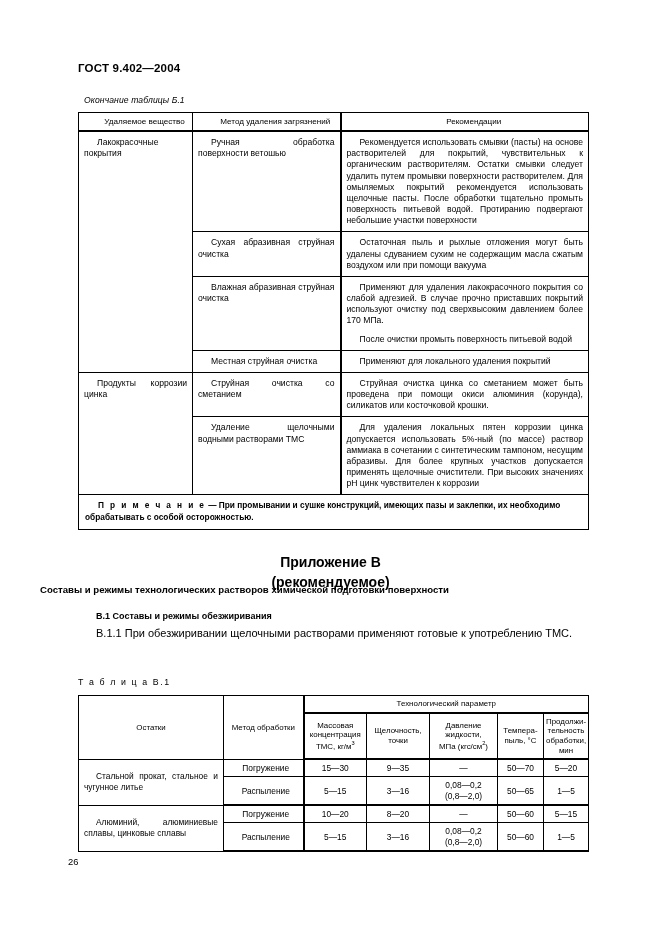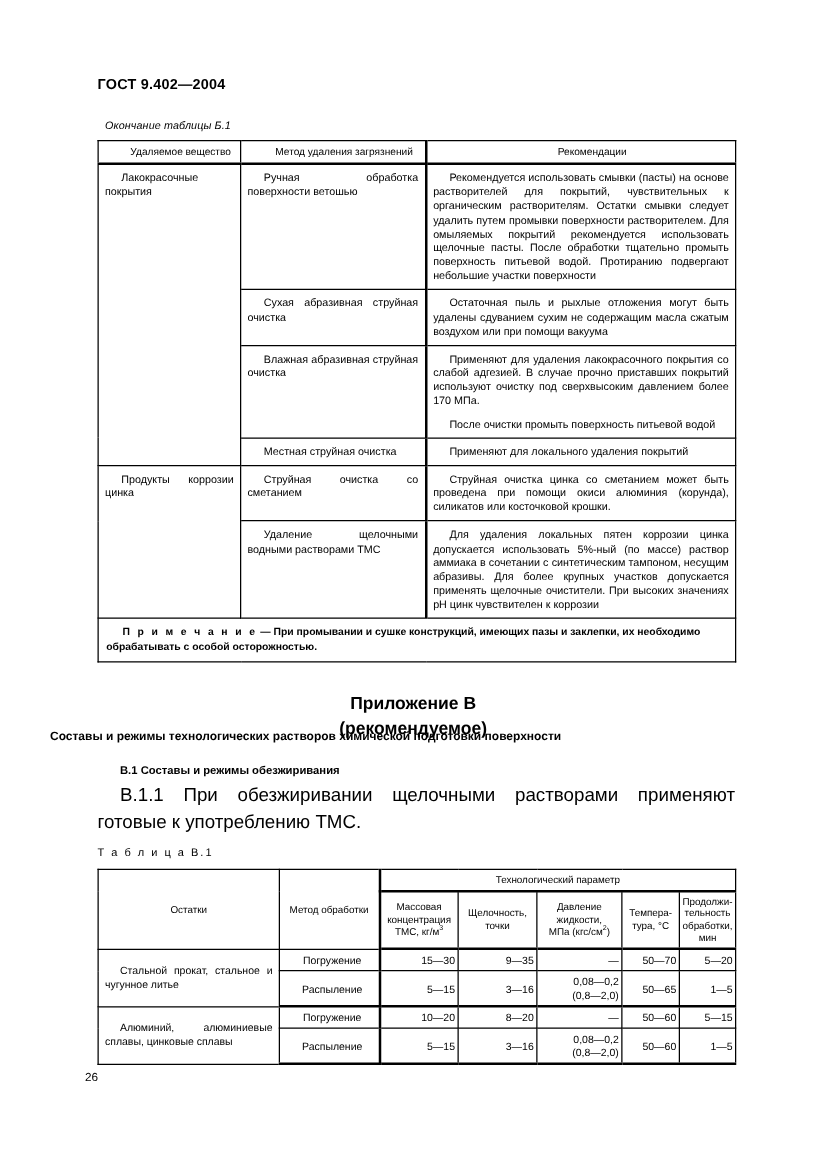--- a/index.html
+++ b/index.html
@@ -117,21 +117,21 @@
     position: absolute;
     left: 96px;
     top: 611px;
     font-size: 9px;
     font-weight: bold;
   }
   .para {
     position: absolute;
     left: 78px;
     width: 510px;
-    font-size: 15px;
+    font-size: 11px;
     line-height: 1.40;
     text-align: justify;
   }
   .para .ind { display: inline-block; width: 18px; }
   .p1 { top: 626px; }
   .p2 { top: 641px; }
 
   .table-caption {
     position: absolute;
     left: 78px;
@@ -163,21 +163,21 @@
   table.tbl2 .bthick { border-bottom-width: 2.1px; margin-left: 21px; }
   table.tbl2 .rthick { border-right-width: 2.1px; }
   table.tbl2 td.matcell {
     text-align: justify;
     font-size: 8.4px;
     line-height: 1.30;
     padding: 3px 5px 3px 5px;
     vertical-align: middle;
   }
   table.tbl2 td.matcell p { margin: 0; text-indent: 12px; text-align: justify; }
-  table.tbl2 td.valcell { font-size: 8.4px; padding: 3px 2px; text-align: right; }
+  table.tbl2 td.valcell { font-size: 8.4px; padding: 3px 2px; }
   table.tbl2 td.methcell { font-size: 8.4px; text-align: center; padding-left: 7px; }
   .sup { vertical-align: super; font-size: 0.72em; }
   .two-line { line-height: 1.25; }
 
   .page-number {
     position: absolute;
     left: 68px;
     top: 856px;
     font-size: 9.4px;
   }
@@ -320,21 +320,21 @@
             <span>Щелочность,</span><br>
             <span>точки</span>
           </td>
           <td class="hd bthick">
             <span>Давление</span><br>
             <span>жидкости,</span><br>
             <span>МПа (кгс/см</span><span class="sup">2</span><span>)</span>
           </td>
           <td class="hd bthick">
             <span>Темпера-</span><br>
-            <span>тура, °С</span>
+            <span>пыль, °С</span>
           </td>
           <td class="hd bthick">
             <span>Продолжи-</span><br>
             <span>тельность</span><br>
             <span>обработки, мин</span>
           </td>
         </tr>
 
         <tr>
           <td class="matcell" rowspan="2">

